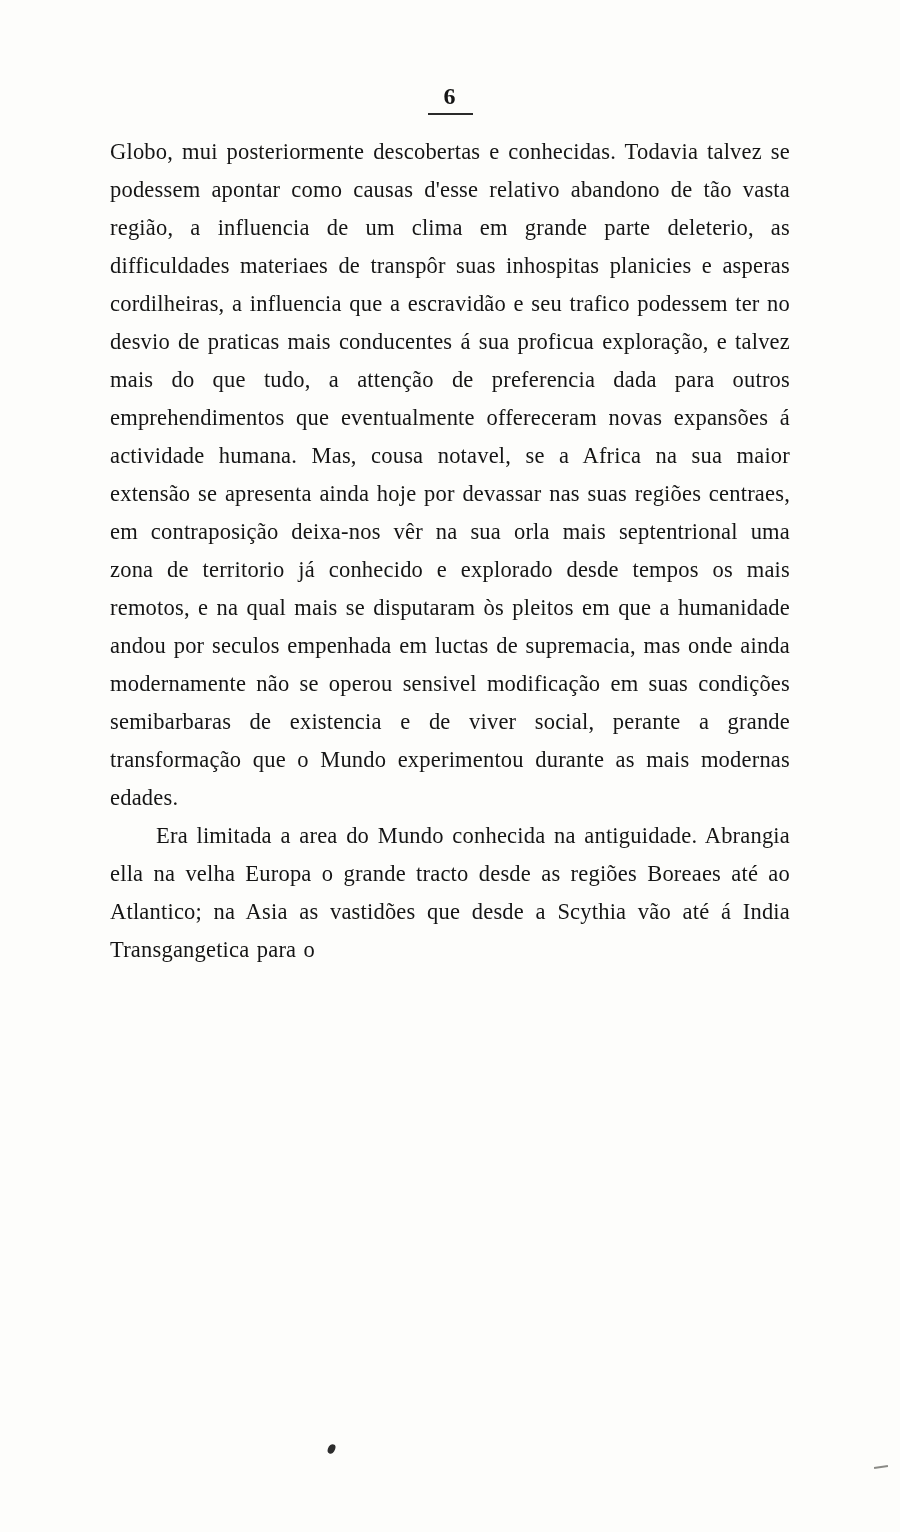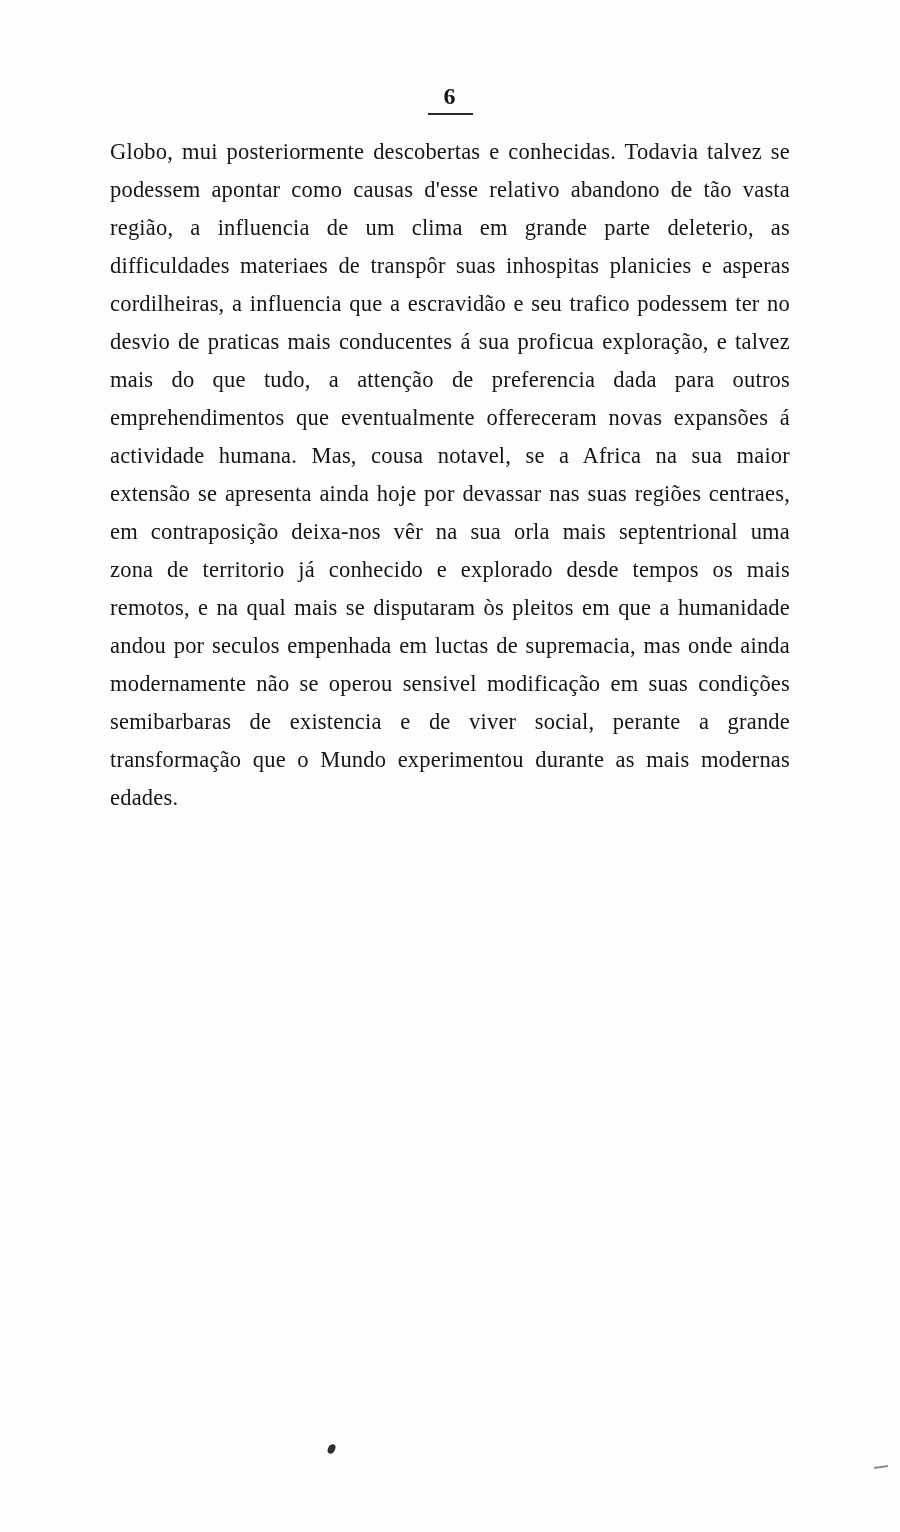--- a/index.html
+++ b/index.html
@@ -70,18 +70,19 @@
 <body>
 
 <div class="scan-page">
 
   <div class="page-number-wrap">
     <span class="page-number">6</span>
   </div>
 
   <div class="text-block">
     <p>Globo, mui posteriormente descobertas e conhecidas. Todavia talvez se podessem apontar como causas d'esse relativo abandono de tão vasta região, a influencia de um clima em grande parte deleterio, as difficuldades materiaes de transpôr suas inhospitas planicies e asperas cordilheiras, a influencia que a escravidão e seu trafico podessem ter no desvio de praticas mais conducentes á sua proficua exploração, e talvez mais do que tudo, a attenção de preferencia dada para outros emprehendimentos que eventualmente offereceram novas expansões á actividade humana. Mas, cousa notavel, se a Africa na sua maior extensão se apresenta ainda hoje por devassar nas suas regiões centraes, em contraposição deixa-nos vêr na sua orla mais septentrional uma zona de territorio já conhecido e explorado desde tempos os mais remotos, e na qual mais se disputaram òs pleitos em que a humanidade andou por seculos empenhada em luctas de supremacia, mas onde ainda modernamente não se operou sensivel modificação em suas condições semibarbaras de existencia e de viver social, perante a grande transformação que o Mundo experimentou durante as mais modernas edades.</p>
+    <p class="para-indent">Era limitada a area do Mundo conhecida na antiguidade. Abrangia ella na velha Europa o grande tracto desde as regiões Boreaes até ao Atlantico; na Asia as vastidões que desde a Scythia vão até á India Transgangetica para o</p>
   </div>
 
   <div class="ink-speck"></div>
   <div class="edge-dash"></div>
 
 </div>
 
 </body></html>

